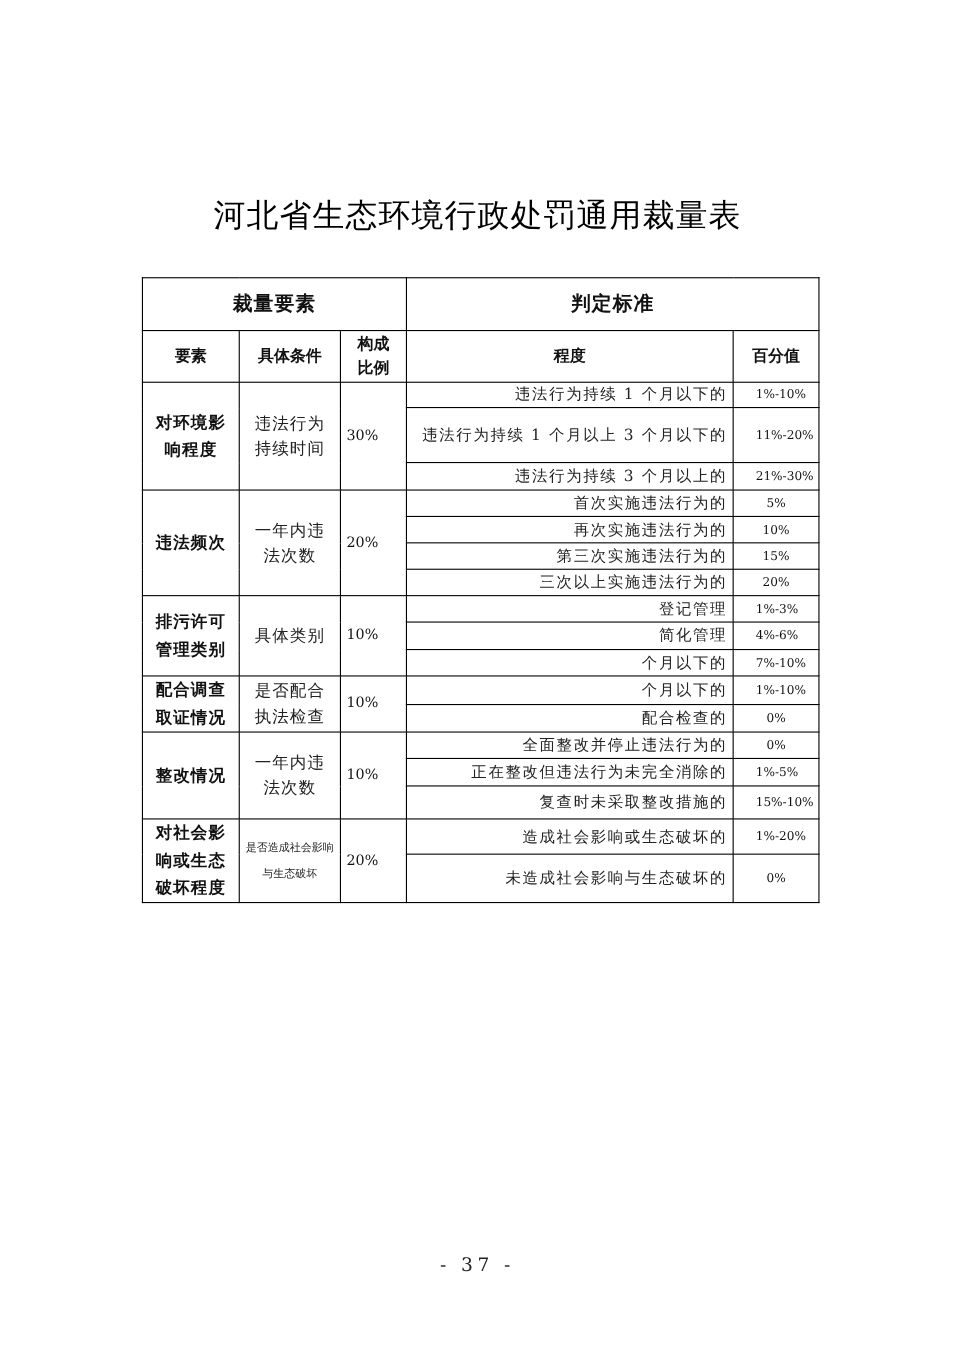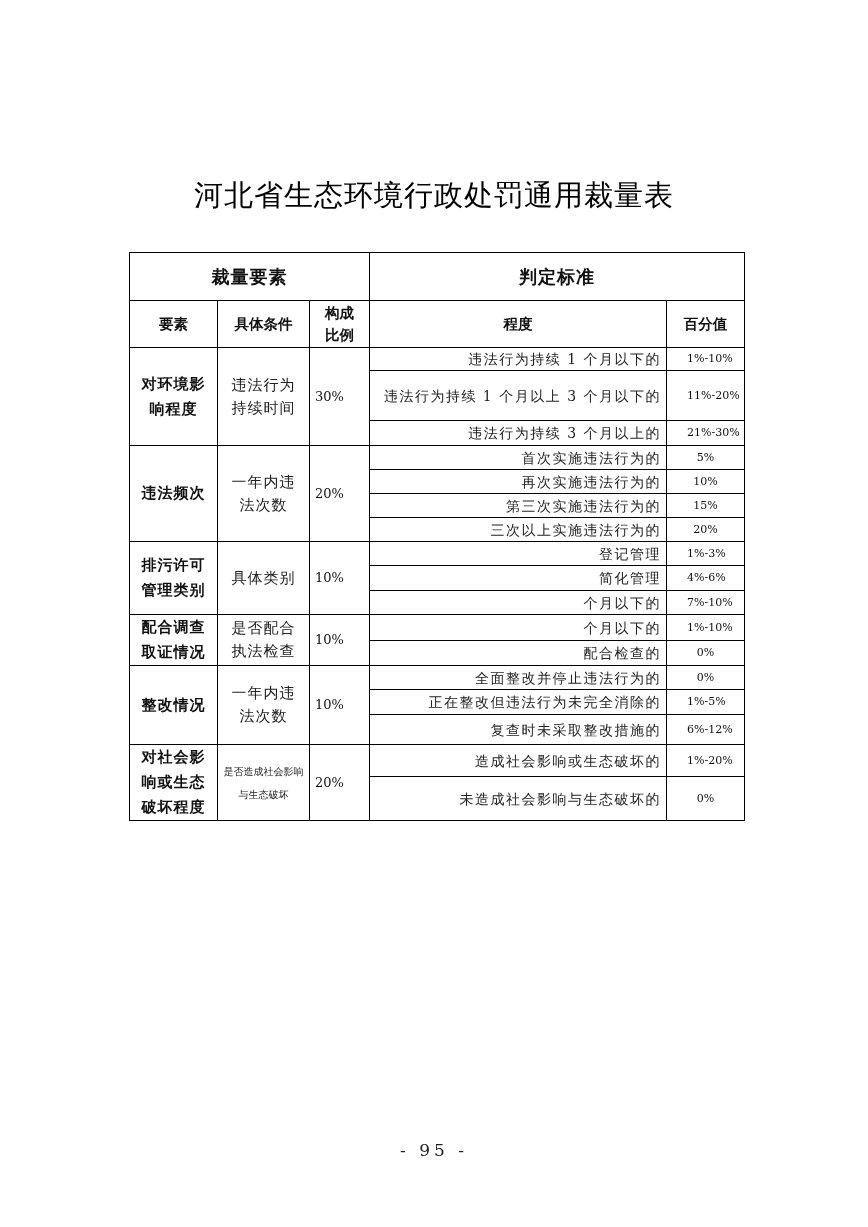--- a/index.html
+++ b/index.html
@@ -121,30 +121,30 @@
       <td class="ratio" rowspan="3">10%</td>
       <td class="degree">全面整改并停止违法行为的</td>
       <td class="pct">0%</td>
     </tr>
     <tr style="height:25px">
       <td class="degree">正在整改但违法行为未完全消除的</td>
       <td class="pct">1%-5%</td>
     </tr>
     <tr style="height:30px">
       <td class="degree">复查时未采取整改措施的</td>
-      <td class="pct">6%-12%</td>
+      <td class="pct">15%-10%</td>
     </tr>
 
     <tr style="height:30px">
       <td class="elem" rowspan="2" style="padding:0 6px">对社会影响或生态破坏程度</td>
       <td class="cond small" rowspan="2" style="padding:0 4px">是否造成社会影响与生态破坏</td>
       <td class="ratio" rowspan="2">20%</td>
       <td class="degree">造成社会影响或生态破坏的</td>
       <td class="pct">1%-20%</td>
     </tr>
     <tr style="height:41px">
       <td class="degree">未造成社会影响与生态破坏的</td>
       <td class="pct">0%</td>
     </tr>
   </tbody>
 </table>
 
-<div class="page-num">- 95 -</div>
+<div class="page-num">- 37 -</div>
 
 </body></html>

